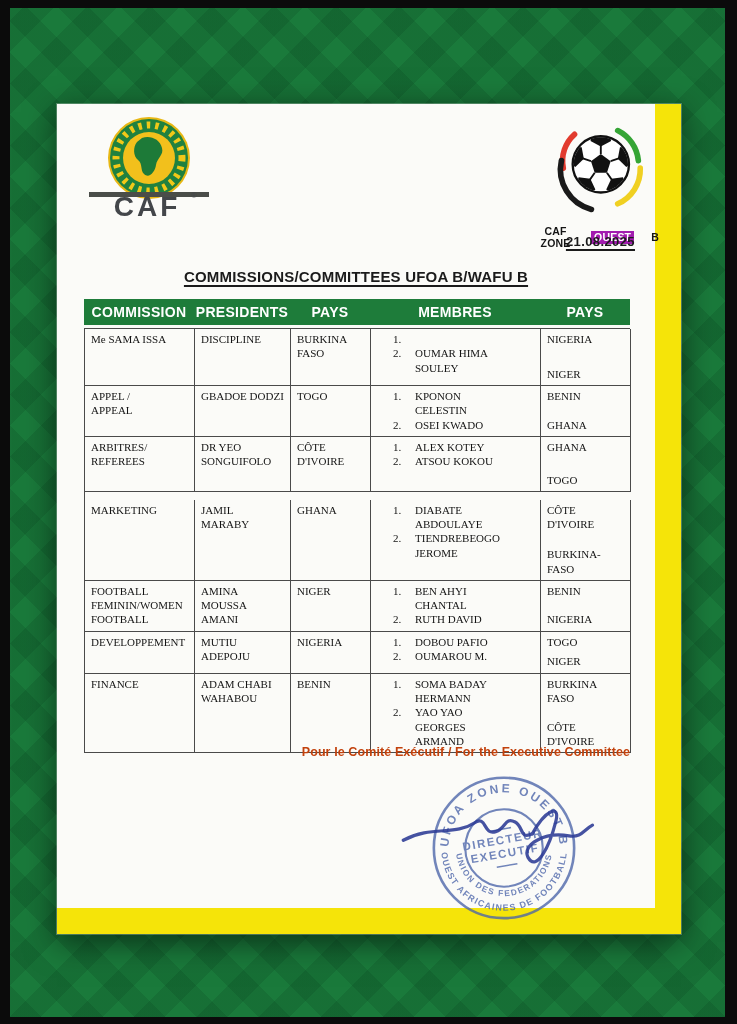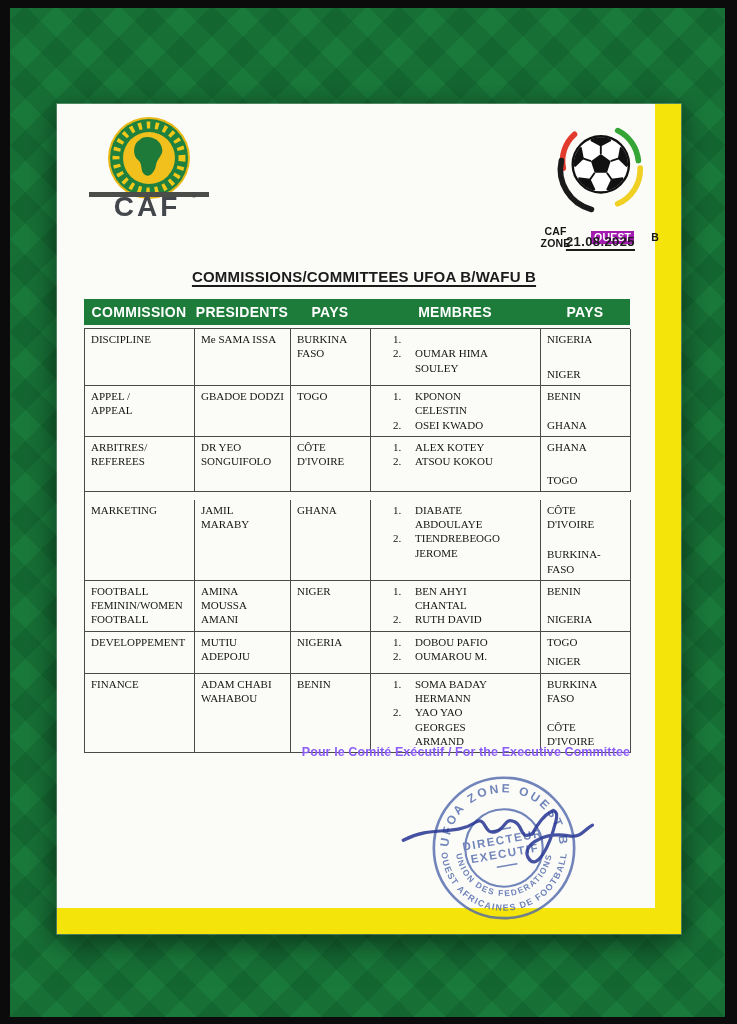--- a/index.html
+++ b/index.html
@@ -31,21 +31,21 @@
   .wafu-caption{display:flex;align-items:center;justify-content:center;gap:17px;
                 margin-top:1px;font-weight:bold;font-size:10.5px;color:#141414;letter-spacing:.2px;}
   .wafu-caption .boxed{background:#a21caf;color:#fff;padding:0 3px;line-height:13px;}
 
   
   .doc-date{position:absolute;top:130px;right:20px;font-weight:bold;font-size:13px;
             letter-spacing:.4px;text-decoration:underline;text-decoration-thickness:2px;
             text-underline-offset:3px;}
   .doc-title{position:absolute;top:164px;left:0;width:100%;text-align:center;
              font-weight:bold;font-size:15px;letter-spacing:.2px;
-             text-decoration:underline;text-decoration-thickness:2px;text-underline-offset:3px;margin-left:8px;}
+             text-decoration:underline;text-decoration-thickness:2px;text-underline-offset:3px;}
 
   
   .ctable{position:absolute;left:27px;top:195px;width:546px;}
   .thead{display:grid;grid-template-columns:110px 96px 80px 170px 90px;
          background:var(--header-green);height:26px;align-items:center;margin-bottom:3px;}
   .th{color:#fff;font-weight:bold;font-size:14px;text-align:center;letter-spacing:.3px;}
   .tbody{border-top:1px solid #4a4a4a;border-left:1px solid #4a4a4a;}
   .trow{display:grid;grid-template-columns:110px 96px 80px 170px 90px;}
   .trow:nth-child(1){min-height:57px;}
   .trow:nth-child(2){min-height:44px;}
@@ -57,21 +57,21 @@
   .cell{border-right:1px solid #4a4a4a;border-bottom:1px solid #4a4a4a;
         padding:3px 5px 4px 6px;box-sizing:border-box;
         font-family:"Liberation Serif",serif;font-size:11px;line-height:1.3;
         white-space:pre-line;color:#141414;}
   .c-membres ol{list-style:none;margin:0;padding:0 0 0 16px;}
   .c-membres li{display:grid;grid-template-columns:22px 1fr;}
   .c-mpays{display:flex;flex-direction:column;justify-content:space-between;}
 
   
   .footer-line{position:absolute;top:641px;right:25px;font-weight:bold;font-size:12.5px;
-               letter-spacing:.1px;color:#8b5cf6;}
+               letter-spacing:.1px;color:#c2410c;}
 
   
   .stamp{position:absolute;left:352px;top:656px;width:190px;height:178px;opacity:.78;}
   .signature{position:absolute;left:342px;top:683px;width:215px;height:100px;opacity:.88;}
 </style>
 </head>
 <body>
 
 <div class="photo">
   <div class="mat"></div>
@@ -136,22 +136,22 @@
       <div class="ctable">
         <div class="thead" id="thead">
             <div class="th">COMMISSION</div>
             <div class="th">PRESIDENTS</div>
             <div class="th">PAYS</div>
             <div class="th">MEMBRES</div>
             <div class="th">PAYS</div>
           </div>
         <div class="tbody" id="tbody">
   <div class="trow">
+    <div class="cell c-president">Me SAMA ISSA</div>
     <div class="cell c-commission">DISCIPLINE</div>
-    <div class="cell c-president">Me SAMA ISSA</div>
     <div class="cell c-pays">BURKINA
 FASO</div>
     <div class="cell c-membres"><ol><li><span>1.</span></li><li><span>2.</span><span>OUMAR HIMA
 SOULEY</span></li></ol></div>
     <div class="cell c-mpays"><span>NIGERIA</span><span>NIGER</span></div>
   </div>
 
   <div class="trow">
     <div class="cell c-commission">APPEL /
 APPEAL</div>

